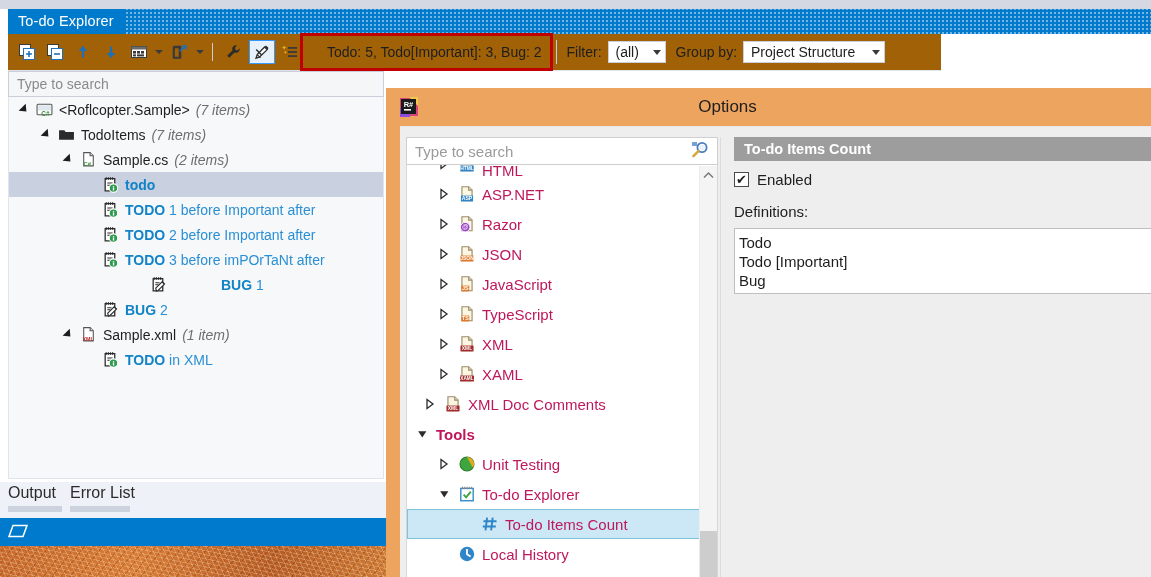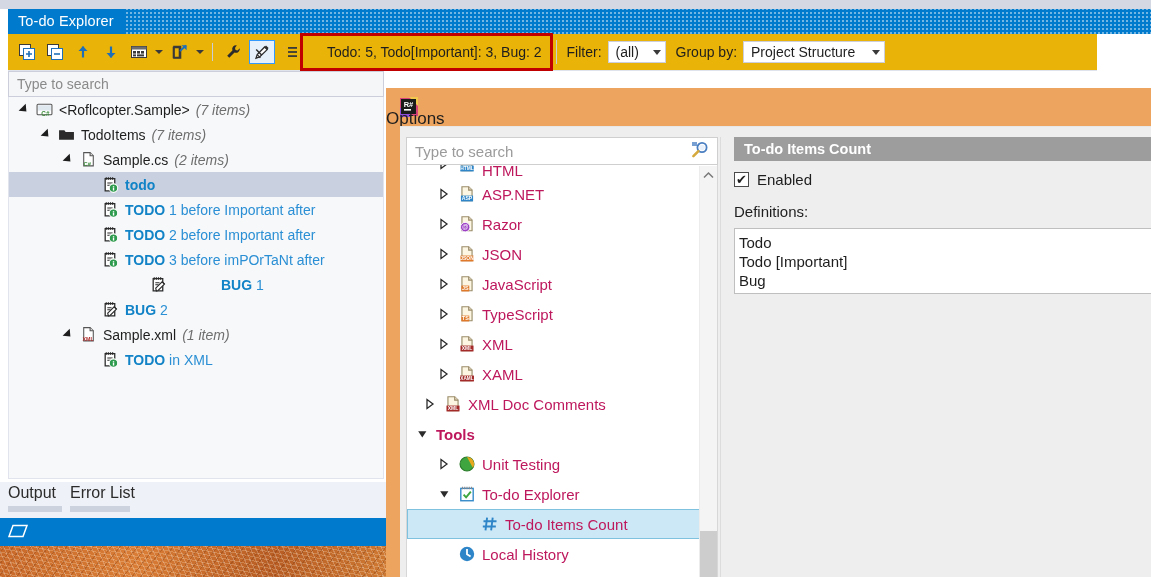--- a/index.html
+++ b/index.html
@@ -36,22 +36,22 @@
   }
   #titlebar .title {
     position: relative; z-index: 2;
     color: #ffffff; font-size: 14.5px;
     line-height: 25px; padding-left: 10px;
     letter-spacing: .1px;
   }
 
   
   #toolbar {
-    position: absolute; left: 8px; top: 34px; width: 1089px; height: 36px;
-    background: #eab308;
+    position: absolute; left: 8px; top: 34px; width: 933px; height: 36px;
+    background: #a16207;
     border-bottom: 1px solid #dfe3ec;
     display: flex; align-items: center;
   }
   .tb-btn {
     width: 26px; height: 24px;
     display: flex; align-items: center; justify-content: center;
     margin-left: 2px;
     border: 1px solid transparent;
     box-sizing: border-box;
   }
@@ -177,22 +177,22 @@
   #options-dialog { background: #eca濃; }
   
   #options-dialog { background: #eda45f; }
   #opt-titlebar {
     position: absolute; left: 0; top: 0; width: 765px; height: 38px;
   }
   #opt-logo {
     position: absolute; left: 12px; top: 8px; width: 22px; height: 22px;
   }
   #opt-title {
-    position: absolute; left: 0; top: 12px; width: 683px; height: 38px;
-    line-height: 38px; 
+    position: absolute; left: 0; top: 0; width: 683px; height: 38px;
+    line-height: 38px; text-align: center;
     font-size: 17px; color: #1e1e1e;
   }
   #opt-body {
     position: absolute; left: 14px; top: 38px; width: 751px; height: 451px;
     background: #eeeeee;
     border-top: 1px solid #e7e7e7;
   }
   #opt-searchwrap {
     position: absolute; left: 6px; top: 10px; width: 312px; height: 28px;
     background: #ffffff; border: 1px solid #cfcfcf; box-sizing: border-box;

